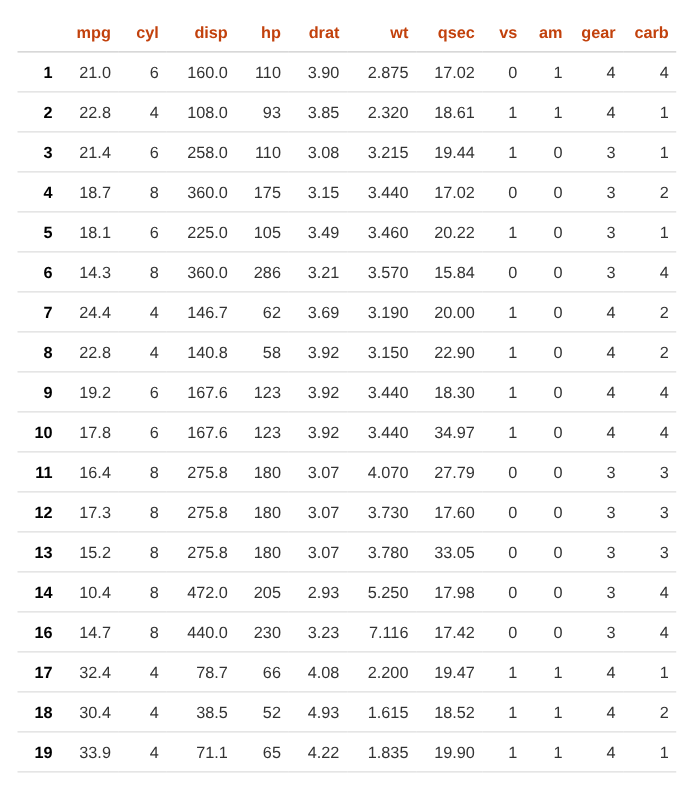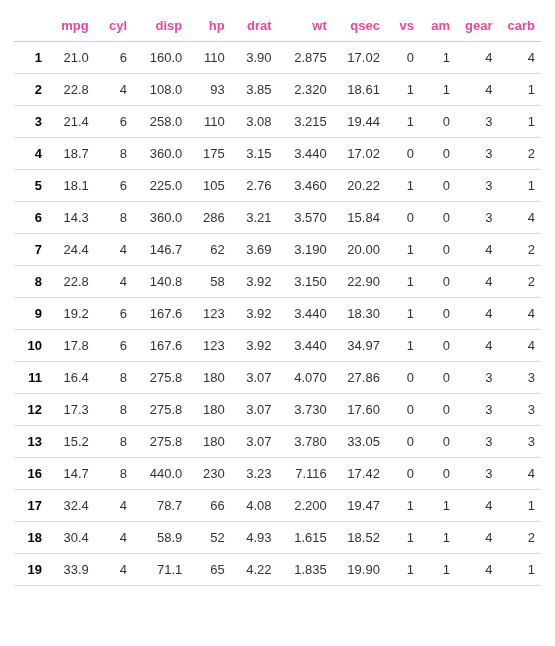--- a/index.html
+++ b/index.html
@@ -21,21 +21,21 @@
     table-layout: fixed;
   }
   th, td {
     text-align: right;
     padding: 8px 6px;
     border-bottom: 1px solid #ddd;
     white-space: nowrap;
   }
   thead th {
     font-weight: 700;
-    color: #ec4899;
+    color: #c2410c;
     border-bottom: 1px solid #ccc;
   }
   tbody th.rowhead {
     font-weight: 700;
     color: #000;
     text-align: right;
   }
   
   col.c-idx  { width: 32px; }
   col.c-mpg  { width: 44px; }
@@ -141,21 +141,21 @@
           <td>0</td>
           <td>3</td>
           <td>2</td>
         </tr>
         <tr>
           <th class="rowhead">5</th>
           <td>18.1</td>
           <td>6</td>
           <td>225.0</td>
           <td>105</td>
-          <td>2.76</td>
+          <td>3.49</td>
           <td>3.460</td>
           <td>20.22</td>
           <td>1</td>
           <td>0</td>
           <td>3</td>
           <td>1</td>
         </tr>
         <tr>
           <th class="rowhead">6</th>
           <td>14.3</td>
@@ -227,21 +227,21 @@
           <td>4</td>
         </tr>
         <tr>
           <th class="rowhead">11</th>
           <td>16.4</td>
           <td>8</td>
           <td>275.8</td>
           <td>180</td>
           <td>3.07</td>
           <td>4.070</td>
-          <td>27.86</td>
+          <td>27.79</td>
           <td>0</td>
           <td>0</td>
           <td>3</td>
           <td>3</td>
         </tr>
         <tr>
           <th class="rowhead">12</th>
           <td>17.3</td>
           <td>8</td>
           <td>275.8</td>
@@ -262,20 +262,34 @@
           <td>180</td>
           <td>3.07</td>
           <td>3.780</td>
           <td>33.05</td>
           <td>0</td>
           <td>0</td>
           <td>3</td>
           <td>3</td>
         </tr>
         <tr>
+          <th class="rowhead">14</th>
+          <td>10.4</td>
+          <td>8</td>
+          <td>472.0</td>
+          <td>205</td>
+          <td>2.93</td>
+          <td>5.250</td>
+          <td>17.98</td>
+          <td>0</td>
+          <td>0</td>
+          <td>3</td>
+          <td>4</td>
+        </tr>
+        <tr>
           <th class="rowhead">16</th>
           <td>14.7</td>
           <td>8</td>
           <td>440.0</td>
           <td>230</td>
           <td>3.23</td>
           <td>7.116</td>
           <td>17.42</td>
           <td>0</td>
           <td>0</td>
@@ -293,21 +307,21 @@
           <td>19.47</td>
           <td>1</td>
           <td>1</td>
           <td>4</td>
           <td>1</td>
         </tr>
         <tr>
           <th class="rowhead">18</th>
           <td>30.4</td>
           <td>4</td>
-          <td>58.9</td>
+          <td>38.5</td>
           <td>52</td>
           <td>4.93</td>
           <td>1.615</td>
           <td>18.52</td>
           <td>1</td>
           <td>1</td>
           <td>4</td>
           <td>2</td>
         </tr>
         <tr>

